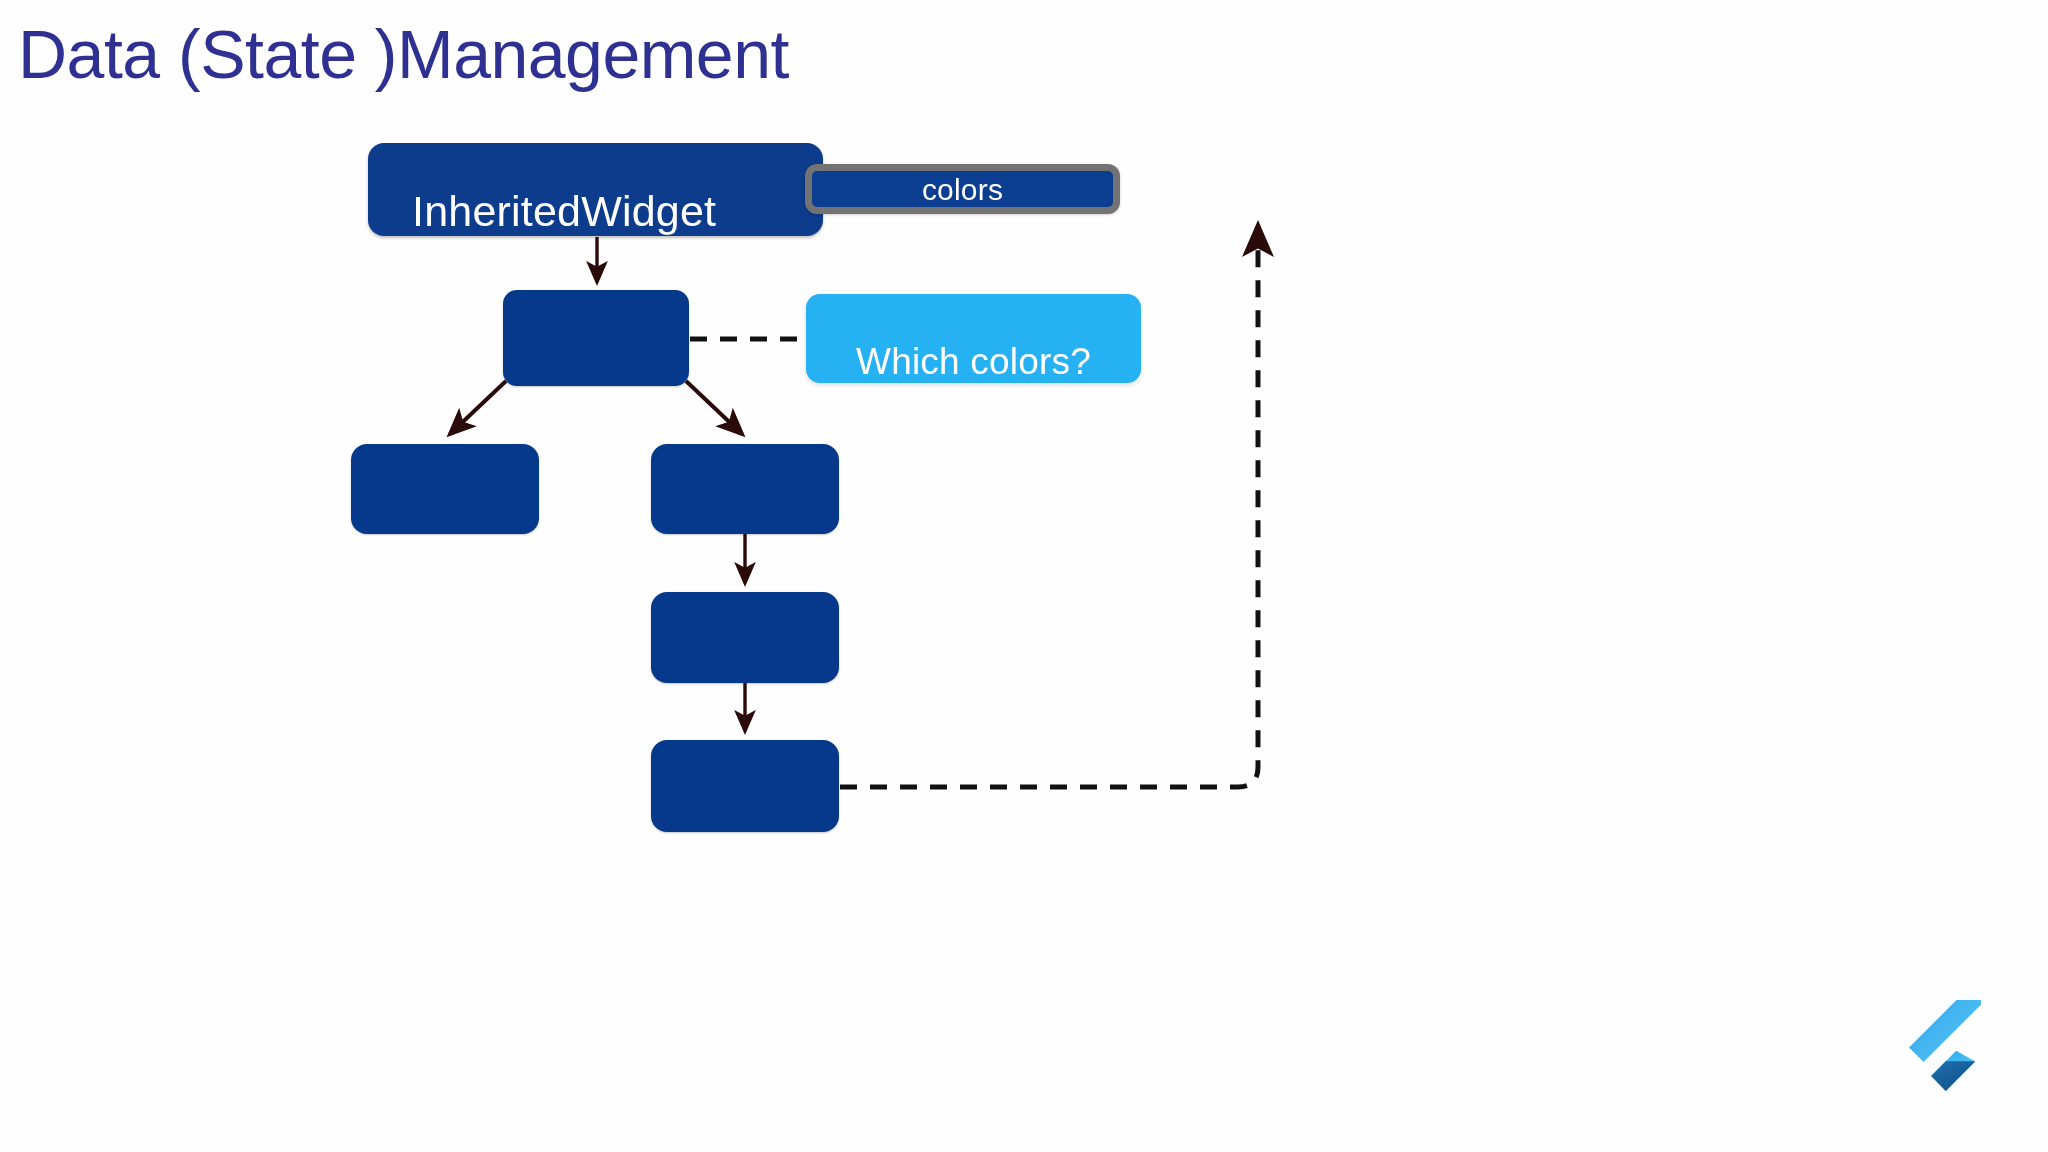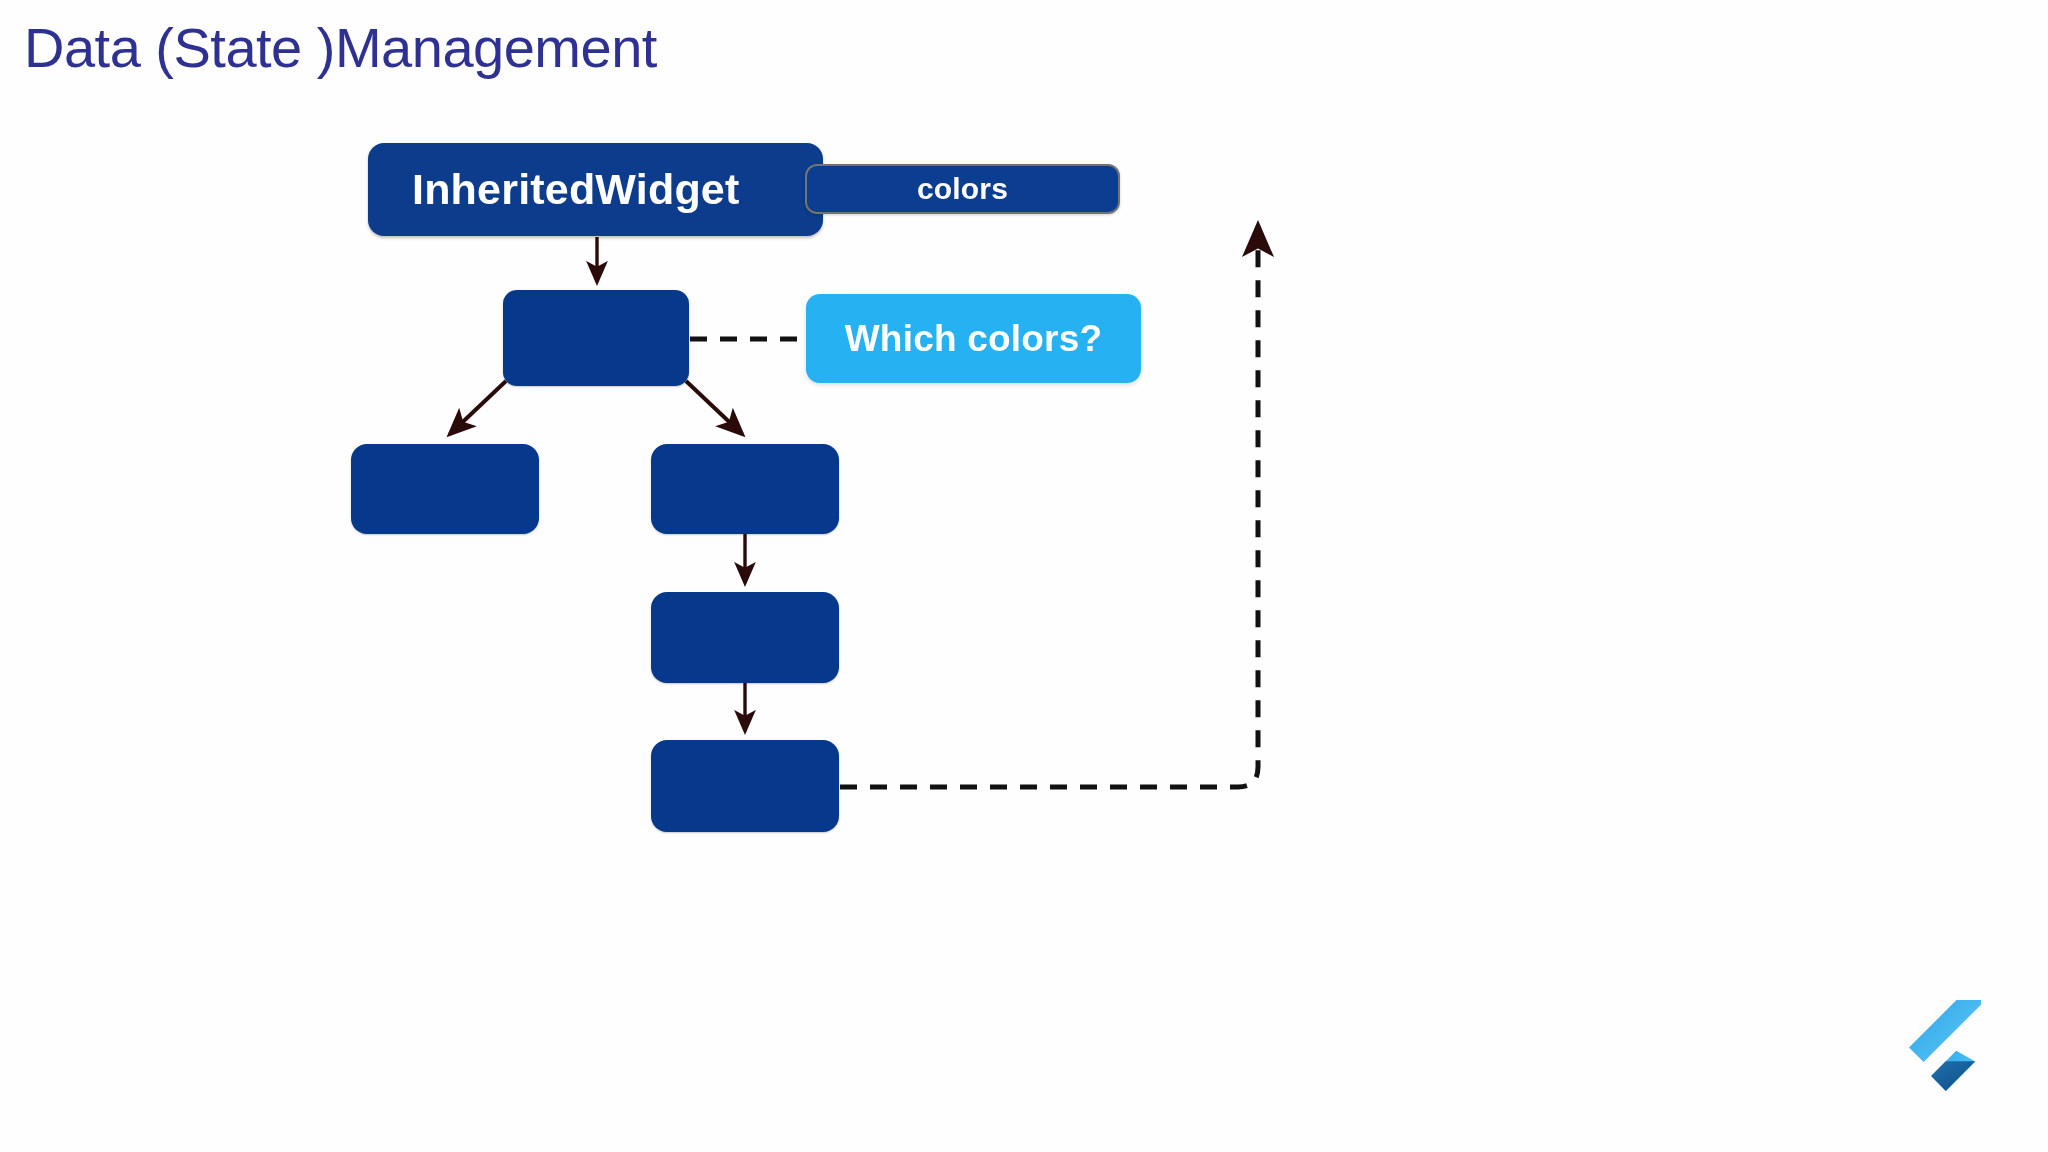--- a/index.html
+++ b/index.html
@@ -16,23 +16,23 @@
     position: relative;
     width: 2048px;
     height: 1152px;
     background: #fefeff;
     overflow: hidden;
   }
 
   
   #slide-title {
     position: absolute;
-    left: 24px;
+    left: 18px;
     top: 20px;
-    font-size: 56px;
+    font-size: 68px;
     line-height: 1.0;
     letter-spacing: -0.5px;
     color: #2e3192;
     font-weight: 400;
     white-space: pre;
   }
 
   
   #diagram {
     position: absolute;
@@ -56,24 +56,24 @@
     background: #06398b;
     border-radius: 14px;
     box-shadow: 0 1px 2px rgba(0,0,0,0.22);
   }
   .node.leaf { border-radius: 16px; }
 
   .label-box {
     position: absolute;
     box-sizing: border-box;
     display: flex;
-    align-items: center;
+    align-items: flex-end;
     justify-content: center;
     color: #ffffff;
-    font-weight: bold;
+    font-weight: normal;
     letter-spacing: 0.2px;
   }
 
   
   #node-inherited-widget {
     left: 368px;
     top: 143px;
     width: 455px;
     height: 93px;
     background: #0d3c8c;
@@ -86,21 +86,21 @@
   }
 
   
   #node-colors {
     left: 805px;
     top: 164px;
     width: 315px;
     height: 50px;
     background: #0b3d91;
     border-radius: 12px;
-    border: 2px solid #737373;
+    border: 7px solid #737373;
     font-size: 30px;
     z-index: 4;
     box-shadow: 0 1px 3px rgba(0,0,0,0.18);
   }
 
   
   #node-which-colors {
     left: 806px;
     top: 294px;
     width: 335px;

